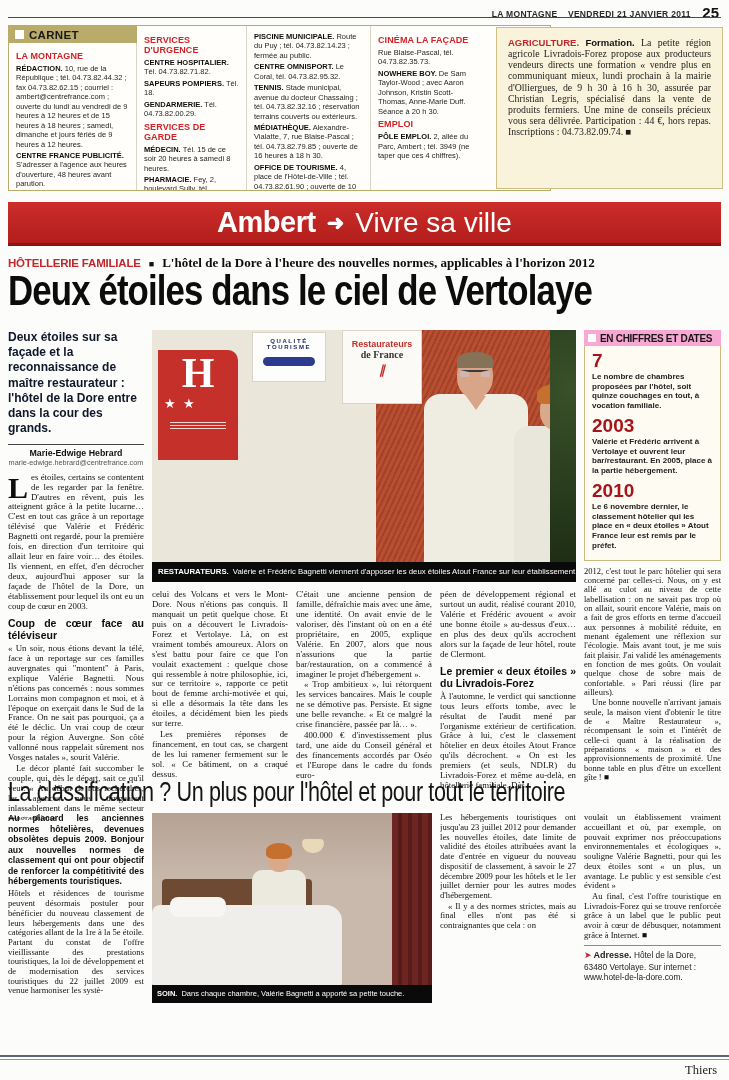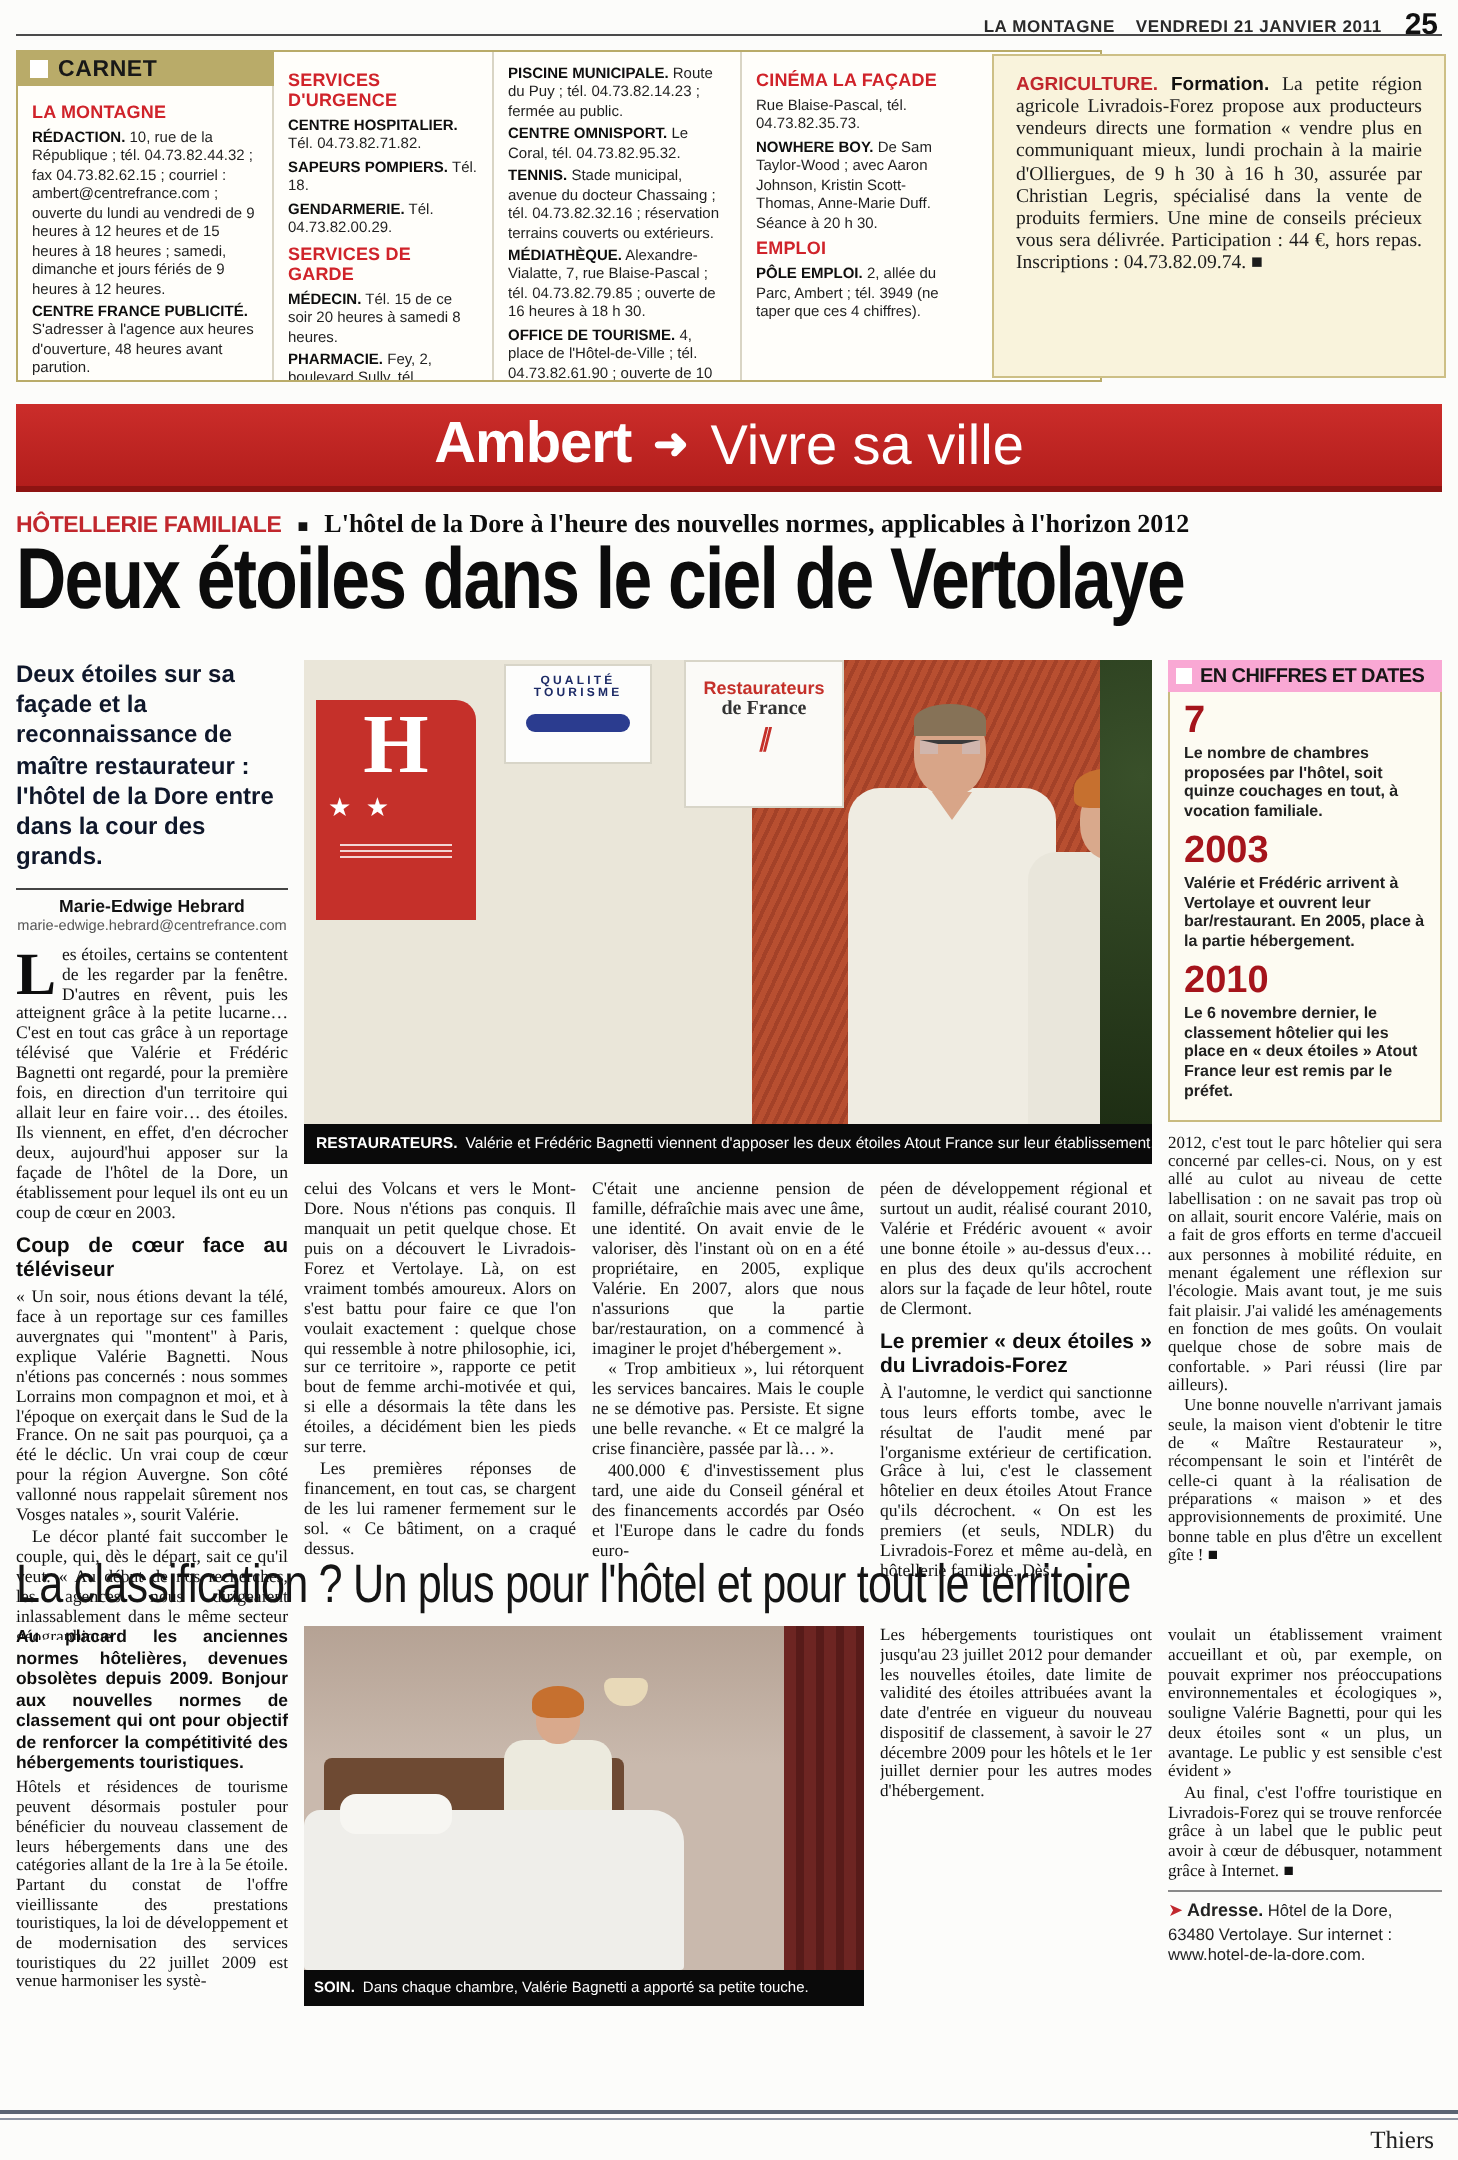--- a/index.html
+++ b/index.html
@@ -341,20 +341,21 @@
           <div class="body"></div>
           <div class="head"></div>
           <div class="hair"></div>
         </div>
         <div class="p2-bed"></div>
         <div class="p2-pillow"></div>
         <figcaption class="cap2"><b>SOIN.</b><span>Dans chaque chambre, Valérie Bagnetti a apporté sa petite touche.</span></figcaption>
       </figure>
       <div class="a2-col4 bt2">
         <p>Les hébergements touristiques ont jusqu'au 23 juillet 2012 pour demander les nouvelles étoiles, date limite de validité des étoiles attribuées avant la date d'entrée en vigueur du nouveau dispositif de classement, à savoir le 27 décembre 2009 pour les hôtels et le 1er juillet dernier pour les autres modes d'hébergement.</p>
+        <p>« Il y a des normes strictes, mais au final elles n'ont pas été si contraignantes que cela : on</p>
       </div>
       <div class="a2-col5 bt2">
         <p>voulait un établissement vraiment accueillant et où, par exemple, on pouvait exprimer nos préoccupations environnementales et écologiques », souligne Valérie Bagnetti, pour qui les deux étoiles sont « un plus, un avantage. Le public y est sensible c'est évident »</p>
         <p>Au final, c'est l'offre touristique en Livradois-Forez qui se trouve renforcée grâce à un label que le public peut avoir à cœur de débusquer, notamment grâce à Internet. ■</p>
         <div class="adresse">
           <span class="adr-arrow">➤</span><b>Adresse.</b> <span>Hôtel de la Dore, 63480 Vertolaye. Sur internet : www.hotel-de-la-dore.com.</span>
         </div>
       </div>
     </div>
   </section>

